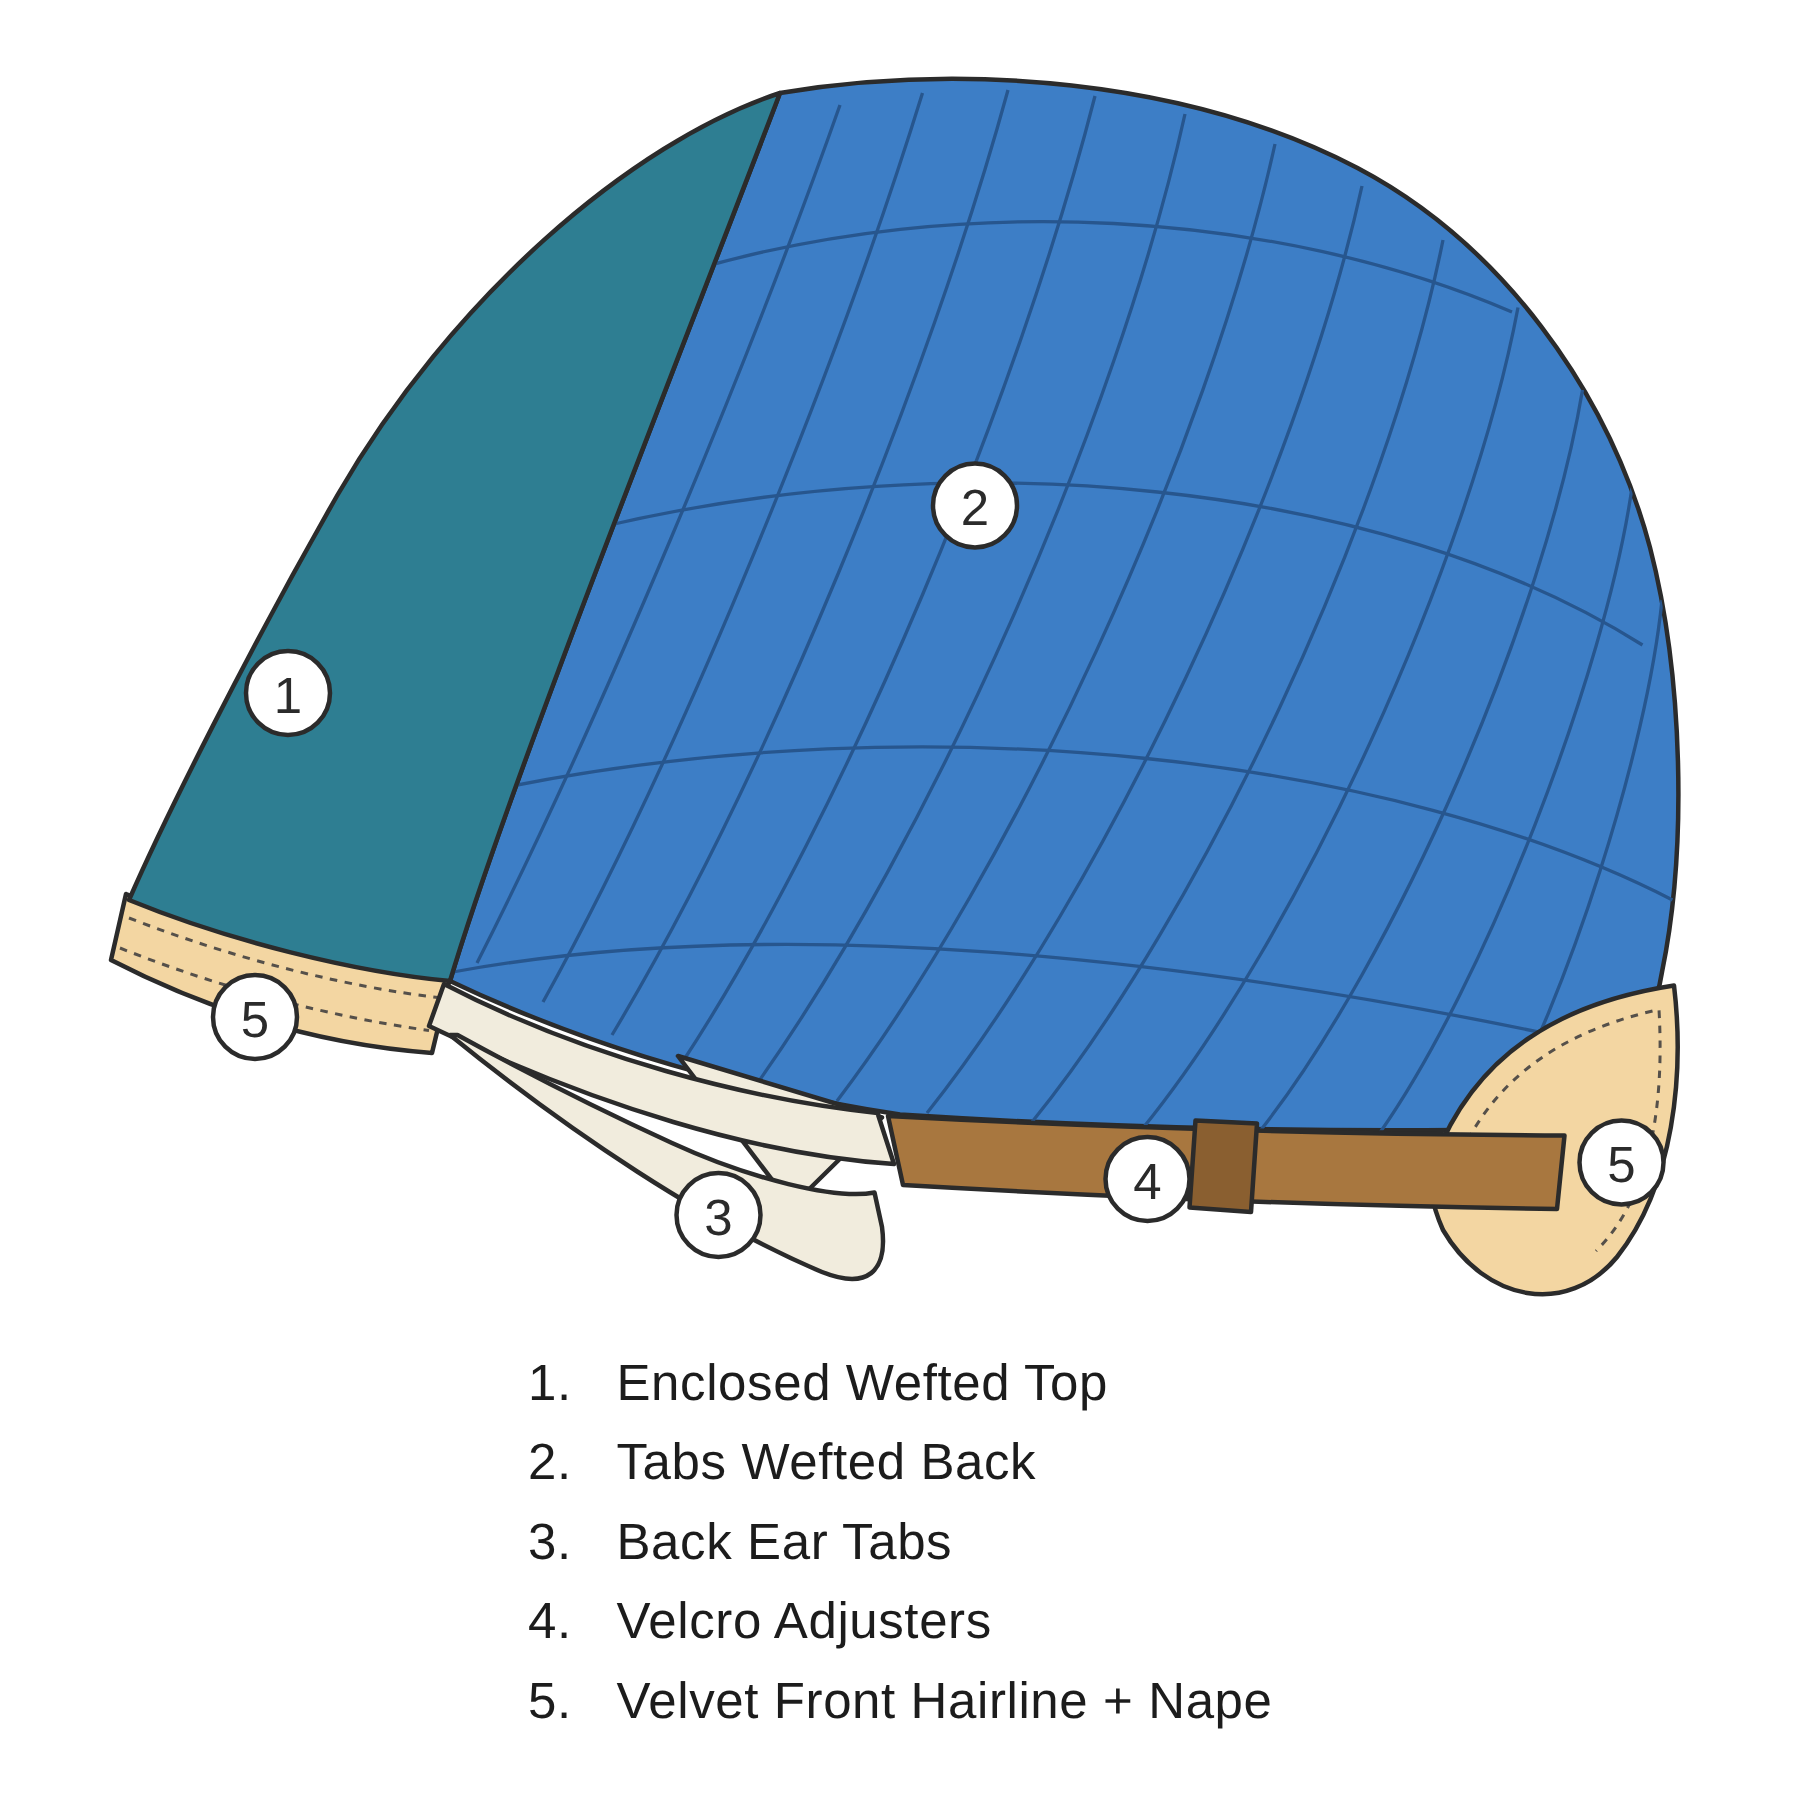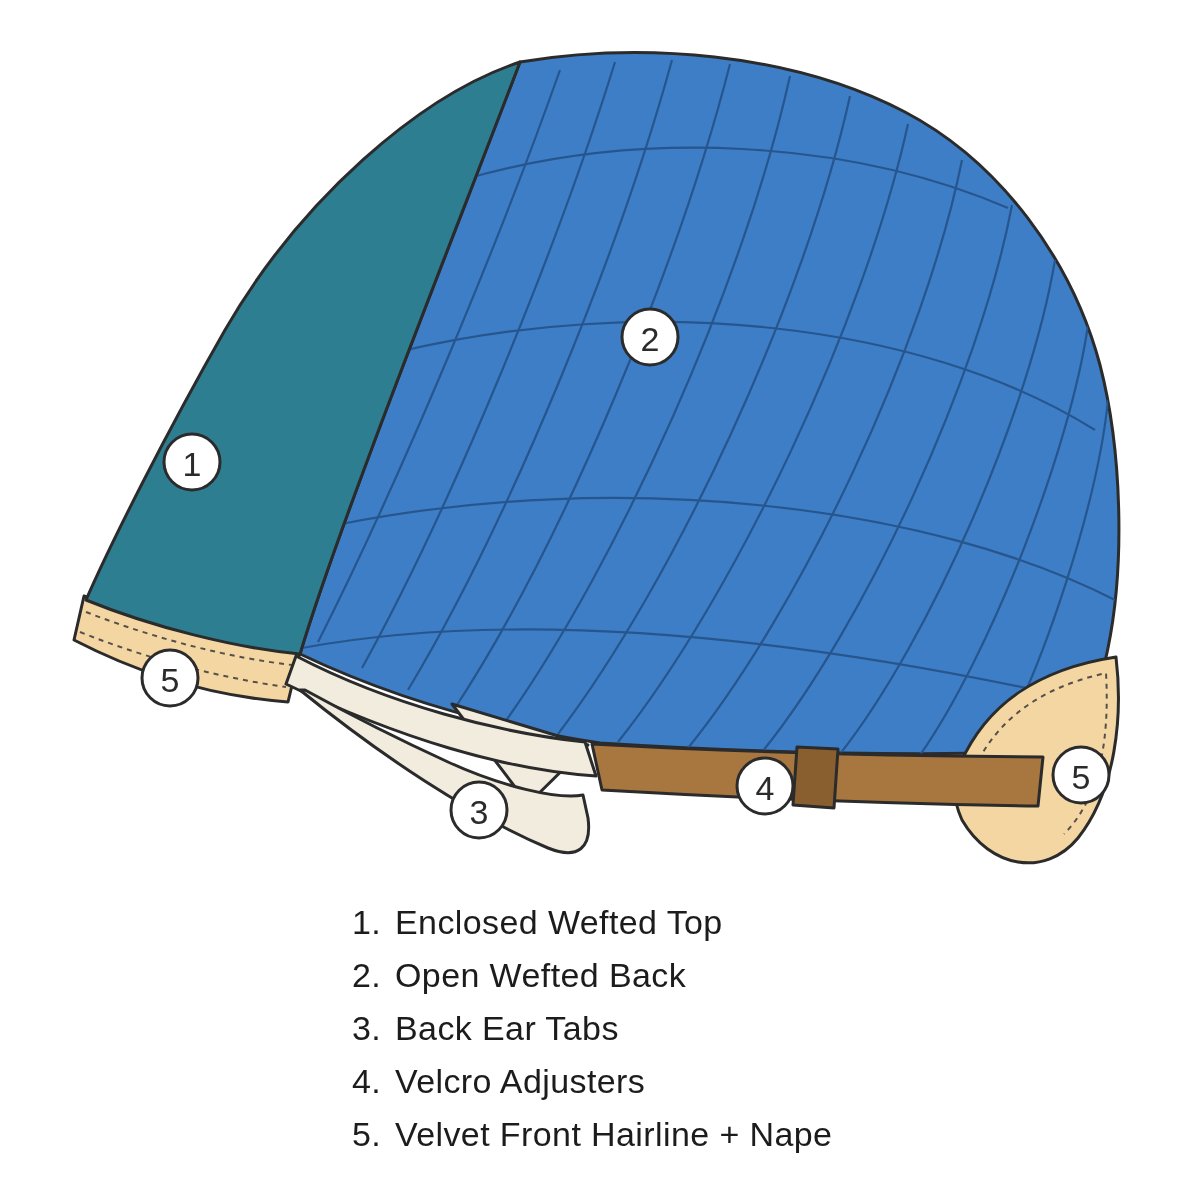--- a/index.html
+++ b/index.html
@@ -4,21 +4,21 @@
 <style>
   html,body{margin:0;padding:0;background:#ffffff;}
   .page{position:relative;width:1200px;height:1200px;background:#ffffff;overflow:hidden;
         font-family:"Liberation Sans", sans-serif;color:#1c1c1c;}
   .stage{position:absolute;top:0;left:0;width:1200px;height:900px;}
   svg{display:block;}
   .callout-num{font-family:"Liberation Sans",sans-serif;font-size:34px;fill:#2b2b2b;}
   .legend{position:absolute;left:352px;top:903px;display:flex;flex-direction:column;}
   .legend-row{display:flex;align-items:baseline;height:53px;font-size:34px;letter-spacing:0.4px;color:#1c1c1c;}
   .legend-num{min-width:40px;text-align:left;}
-  .legend-label{margin-left:3px;}
+  .legend-label{margin-left:19px;}
 </style>
 </head>
 <body>
 
 <div class="page">
 
   <div class="stage">
     <svg width="1200" height="900" viewBox="0 0 1200 900">
       <defs>
         <clipPath id="blueClip">
@@ -96,21 +96,21 @@
     </svg>
   </div>
 
   <div class="legend">
     <div class="legend-row">
       <span class="legend-num">1.</span>
       <span class="legend-label">Enclosed Wefted Top</span>
     </div>
     <div class="legend-row">
       <span class="legend-num">2.</span>
-      <span class="legend-label">Open Wefted Back</span>
+      <span class="legend-label">Tabs Wefted Back</span>
     </div>
     <div class="legend-row">
       <span class="legend-num">3.</span>
       <span class="legend-label">Back Ear Tabs</span>
     </div>
     <div class="legend-row">
       <span class="legend-num">4.</span>
       <span class="legend-label">Velcro Adjusters</span>
     </div>
     <div class="legend-row">

